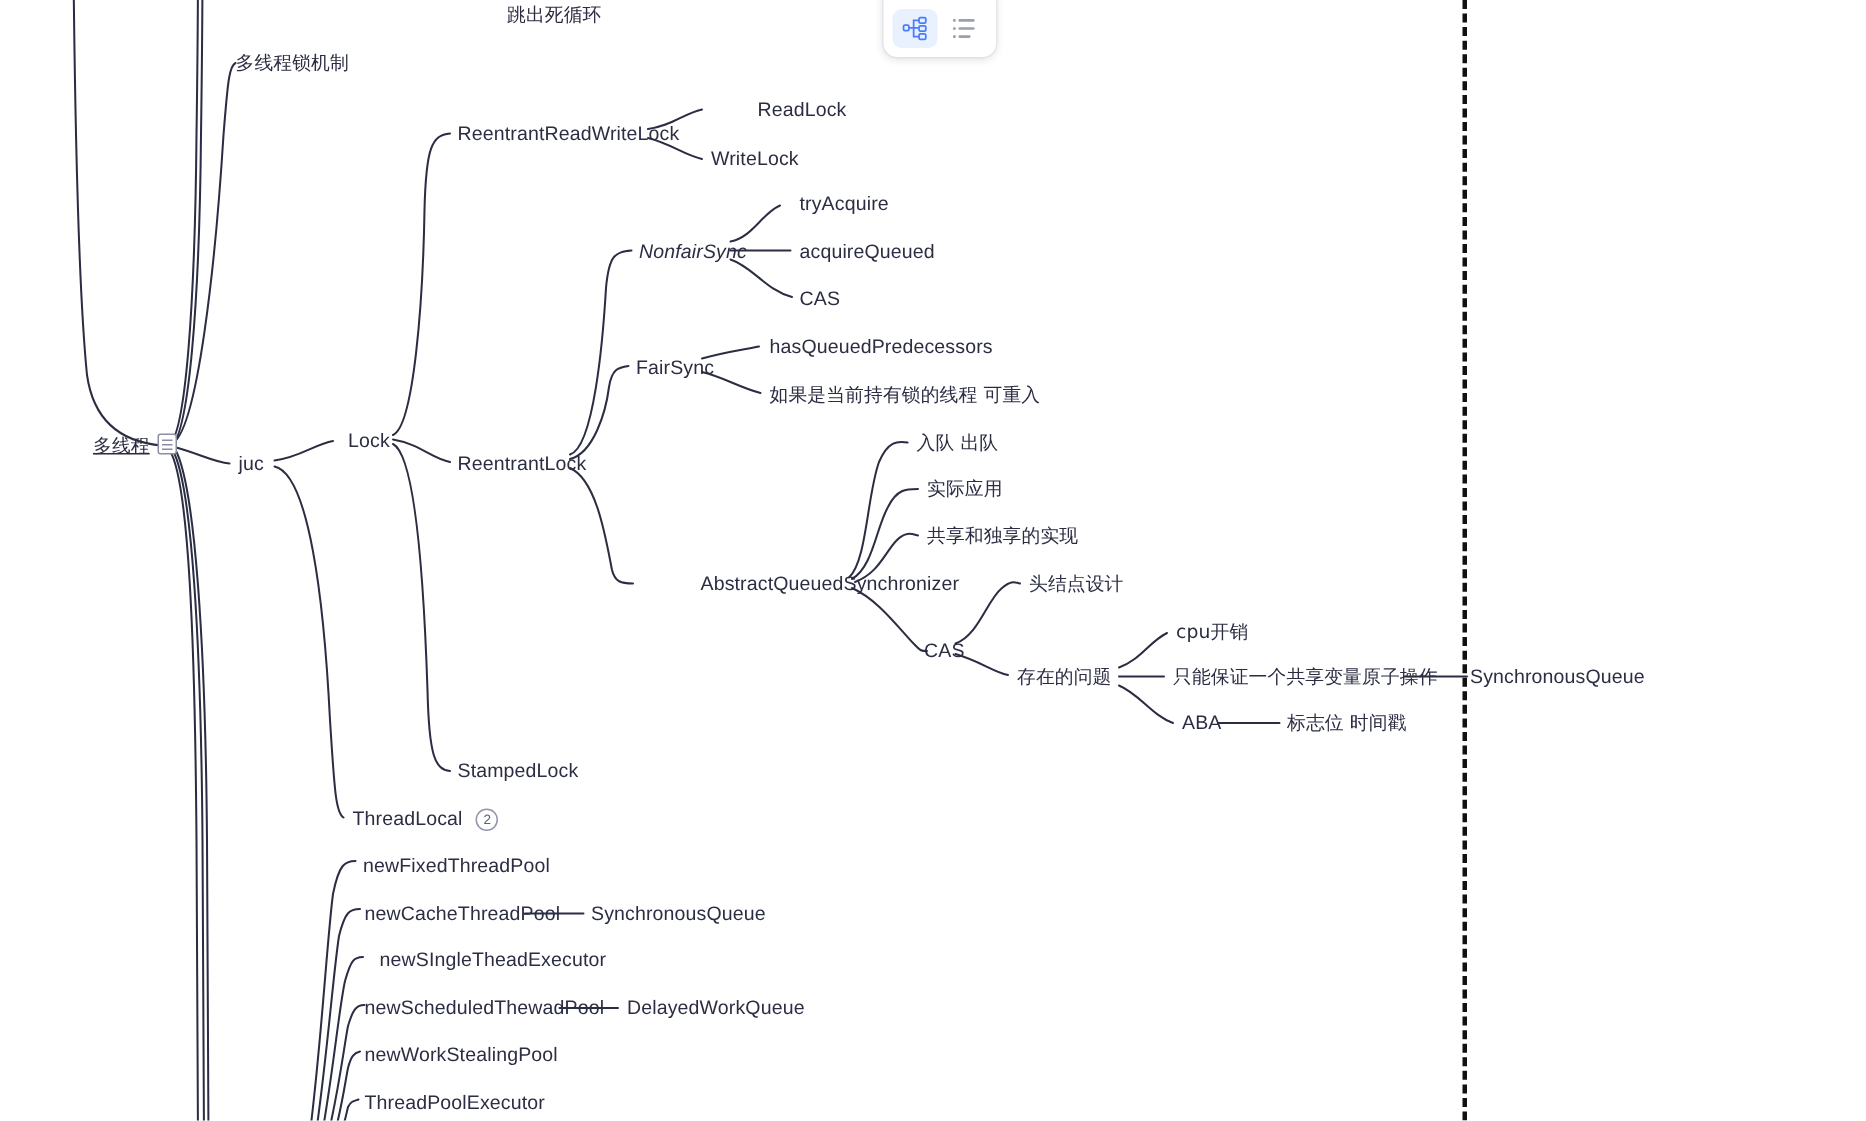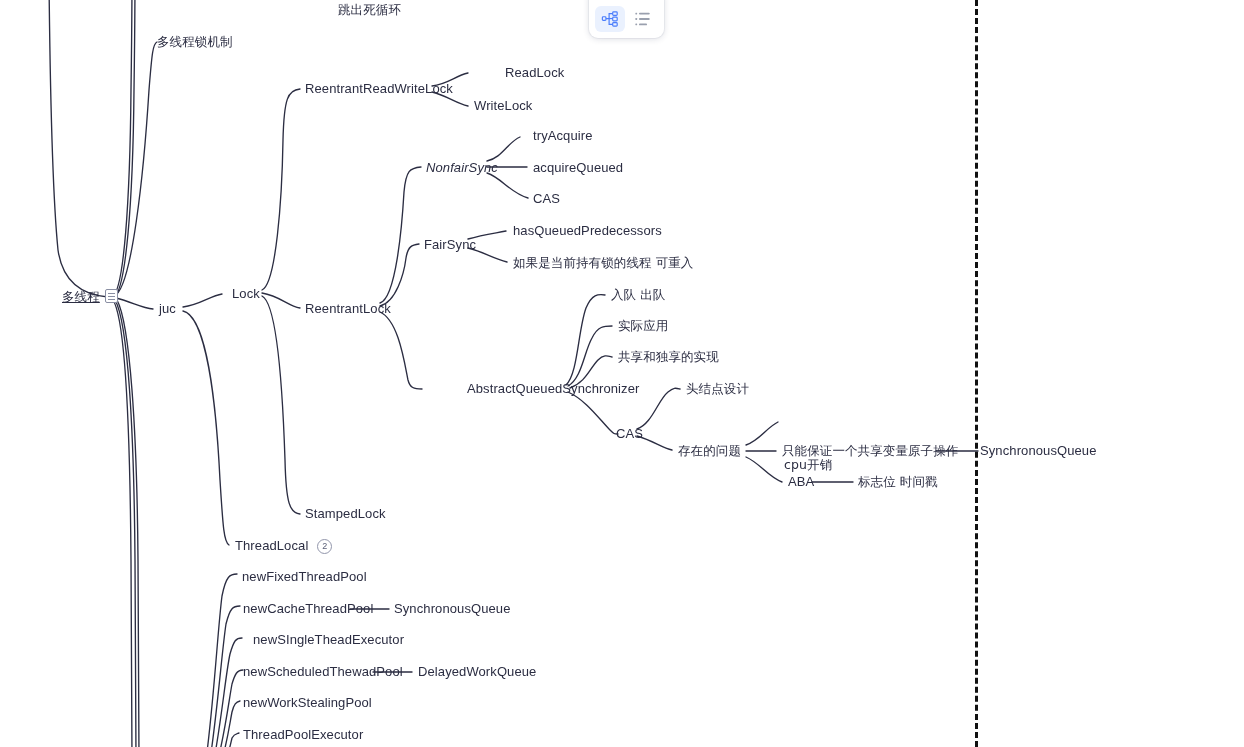--- a/index.html
+++ b/index.html
@@ -189,21 +189,21 @@
 
   <div class="node" style="left:437px;top:389px;margin-left:28px;"><span>AbstractQueuedSynchronizer</span></div>
   <div class="node cn" style="left:609px;top:295px;"><span>入队 出队</span></div>
   <div class="node cn" style="left:616px;top:326px;"><span>实际应用</span></div>
   <div class="node cn" style="left:616px;top:357px;"><span>共享和独享的实现</span></div>
   <div class="node" style="left:614px;top:434px;"><span>CAS</span></div>
 
   <div class="node cn" style="left:684px;top:389px;"><span>头结点设计</span></div>
   <div class="node cn" style="left:676px;top:451px;"><span>存在的问题</span></div>
 
-  <div class="node cn" style="left:782px;top:421px;margin-top:44px;"><span>cpu开销</span></div>
+  <div class="node cn" style="left:782px;top:421px;"><span>cpu开销</span></div>
   <div class="node cn" style="left:780px;top:451px;"><span>只能保证一个共享变量原子操作</span></div>
   <div class="node" style="left:978px;top:451px;"><span>SynchronousQueue</span></div>
   <div class="node" style="left:786px;top:482px;"><span>ABA</span></div>
   <div class="node cn" style="left:856px;top:482px;"><span>标志位 时间戳</span></div>
 
   <div class="node" style="left:303px;top:514px;"><span>StampedLock</span></div>
 
   <div class="node" style="left:233px;top:546px;">
     <span>ThreadLocal</span><span class="badge-count">2</span>
   </div>

